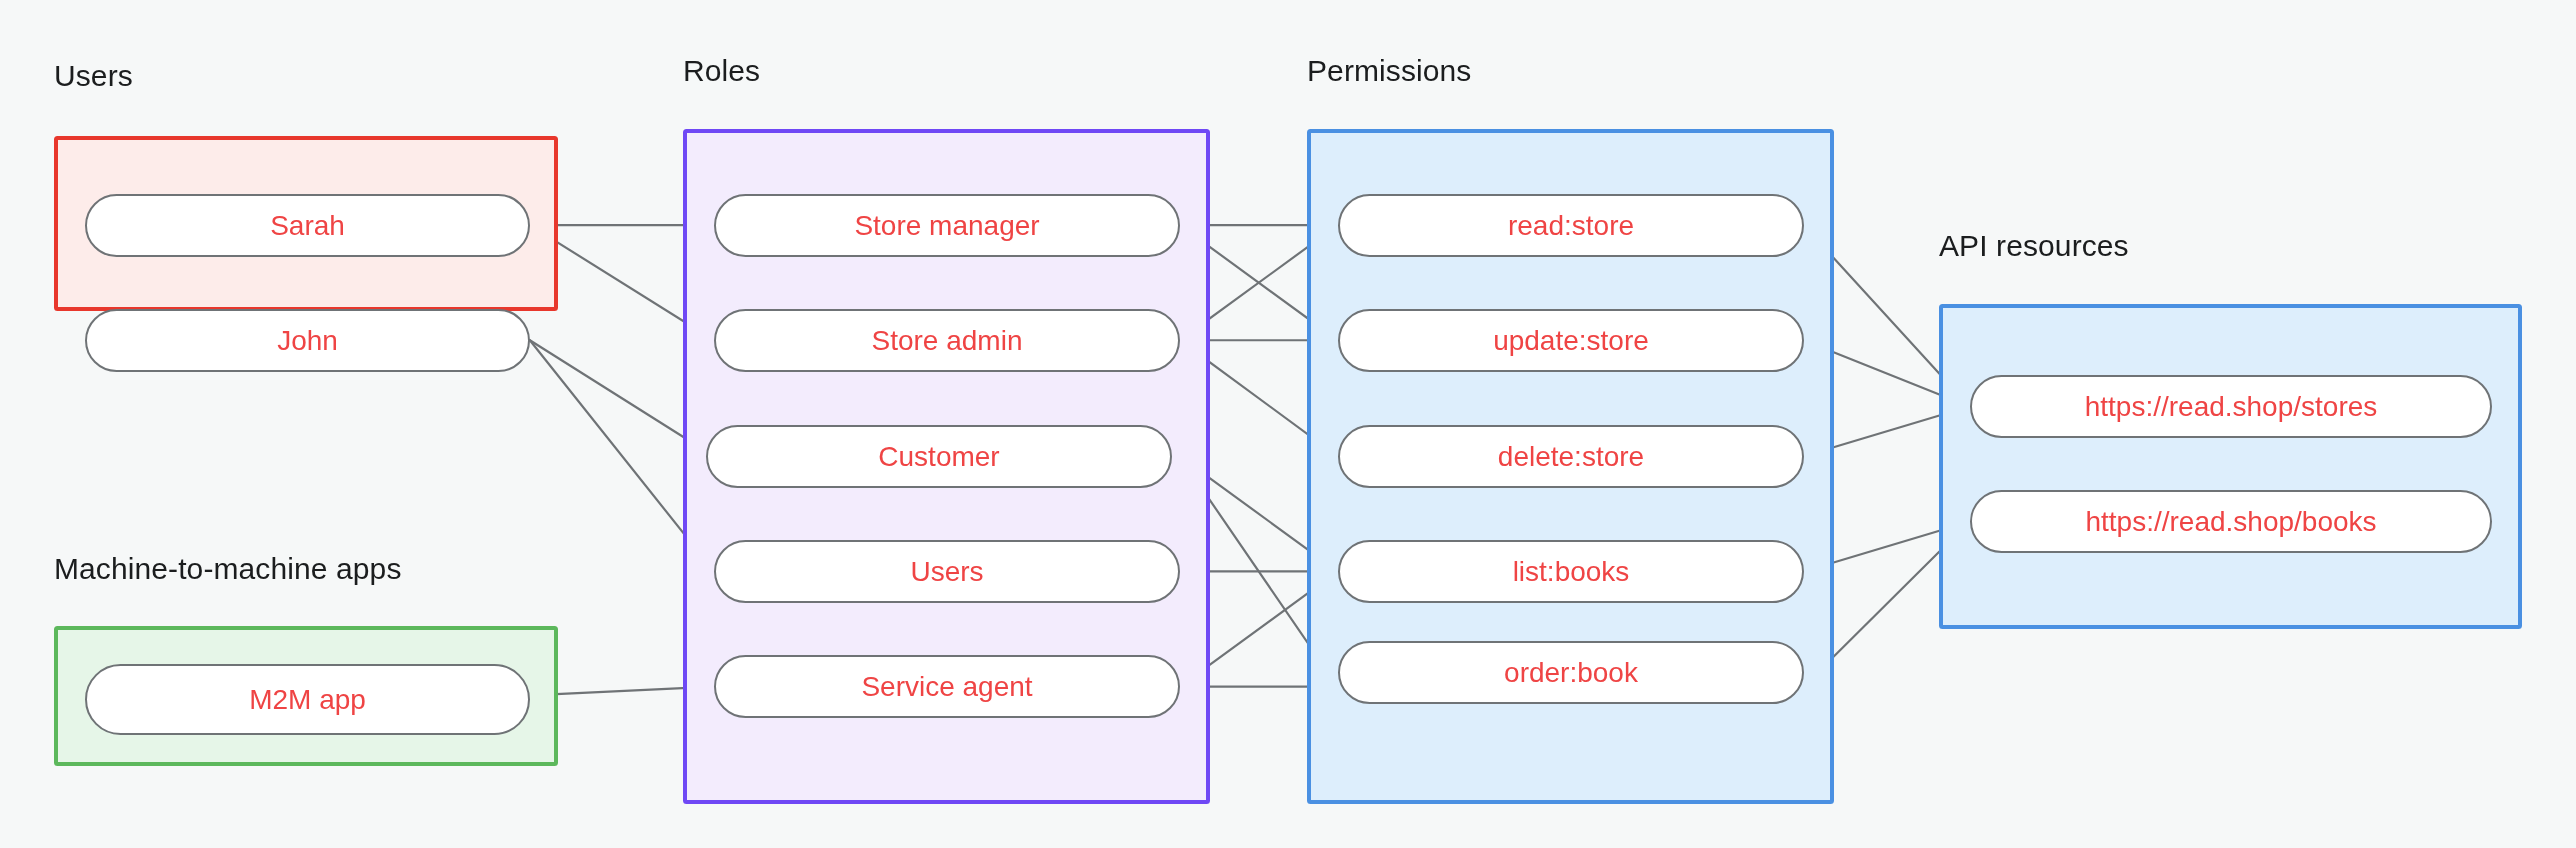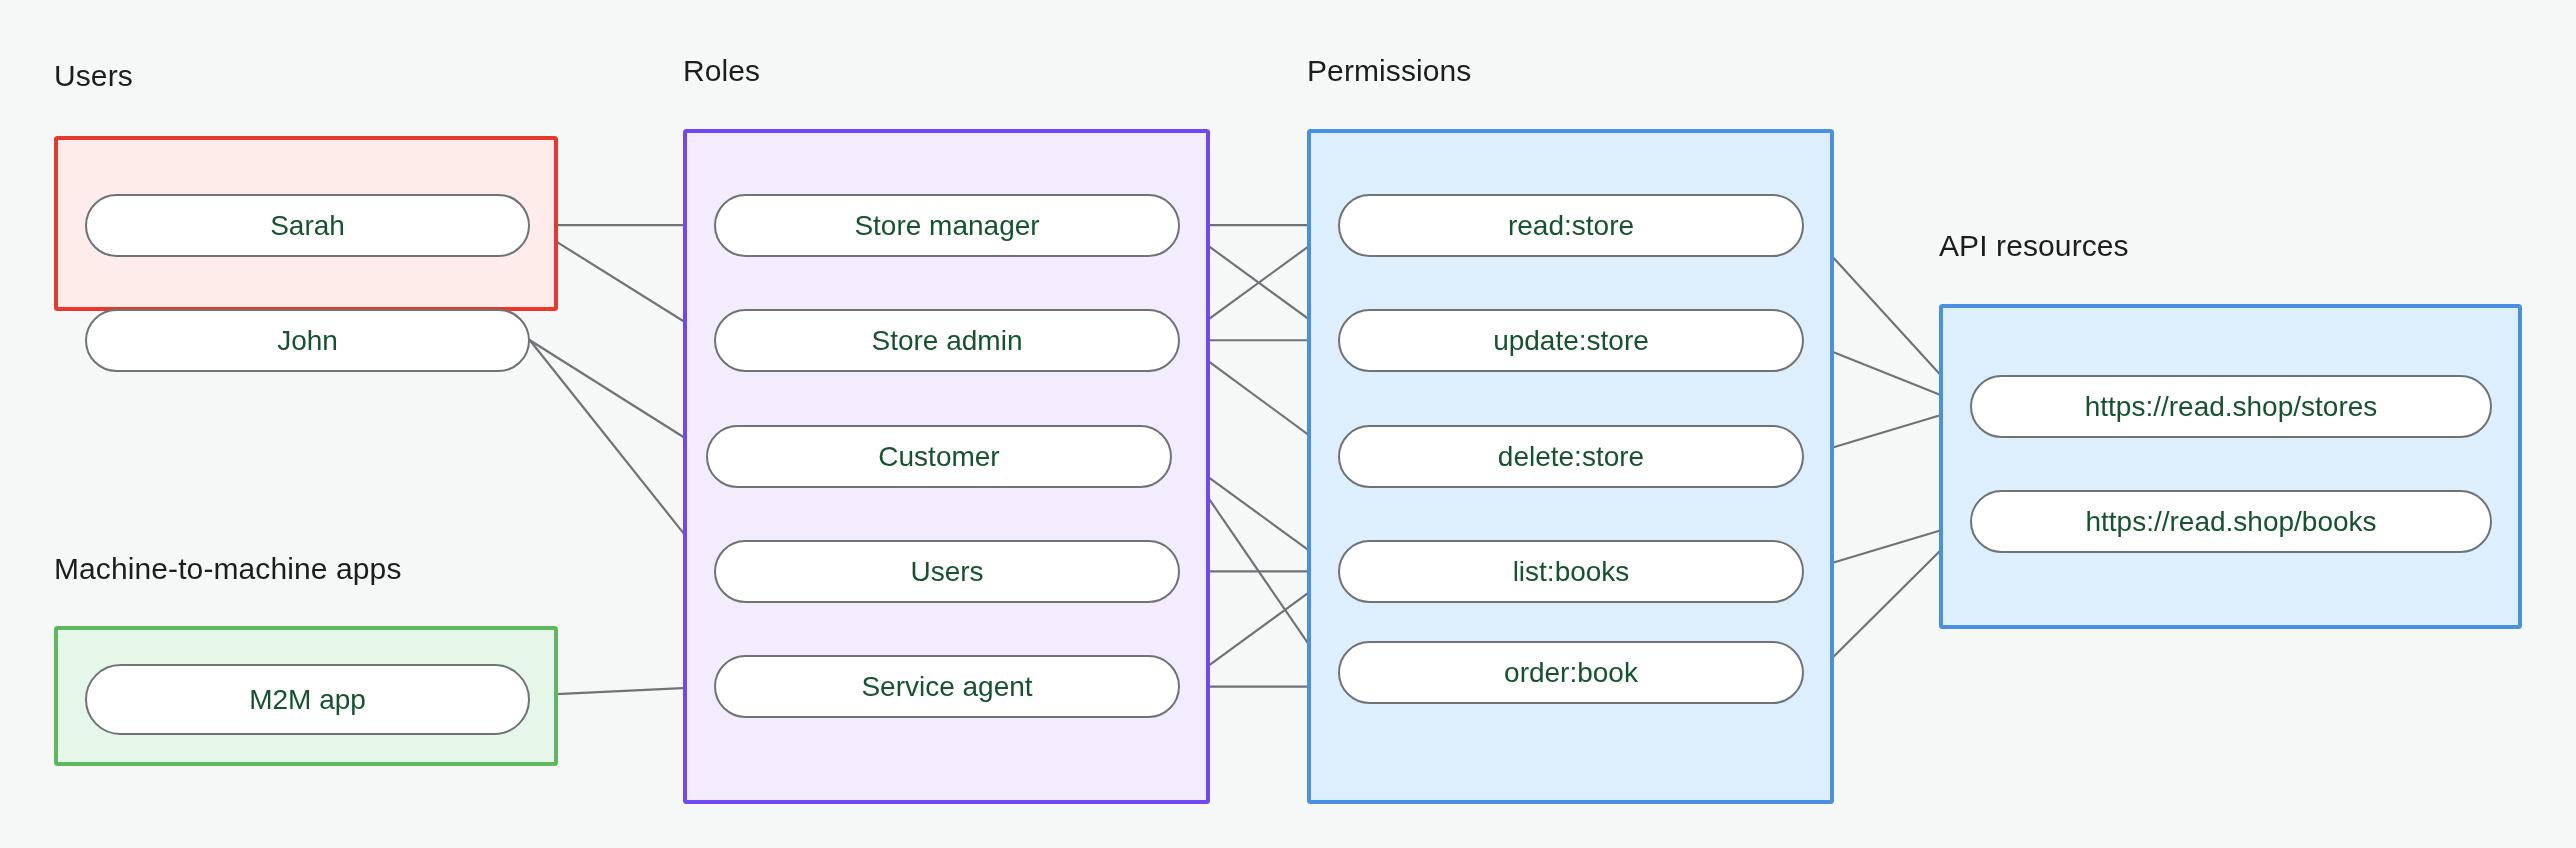--- a/index.html
+++ b/index.html
@@ -46,21 +46,21 @@
   .pill {
     position: absolute;
     box-sizing: border-box;
     background: #ffffff;
     border: 2.2px solid #6f7376;
     border-radius: 872px;
     display: flex;
     align-items: center;
     justify-content: center;
     font-size: 28px;
-    color: #14532d;
+    color: #ef4444;
     white-space: nowrap;
     z-index: 4;
   }
   .pill-label {
     pointer-events: none;
   }
 </style>
 </head>
 <body>
 

